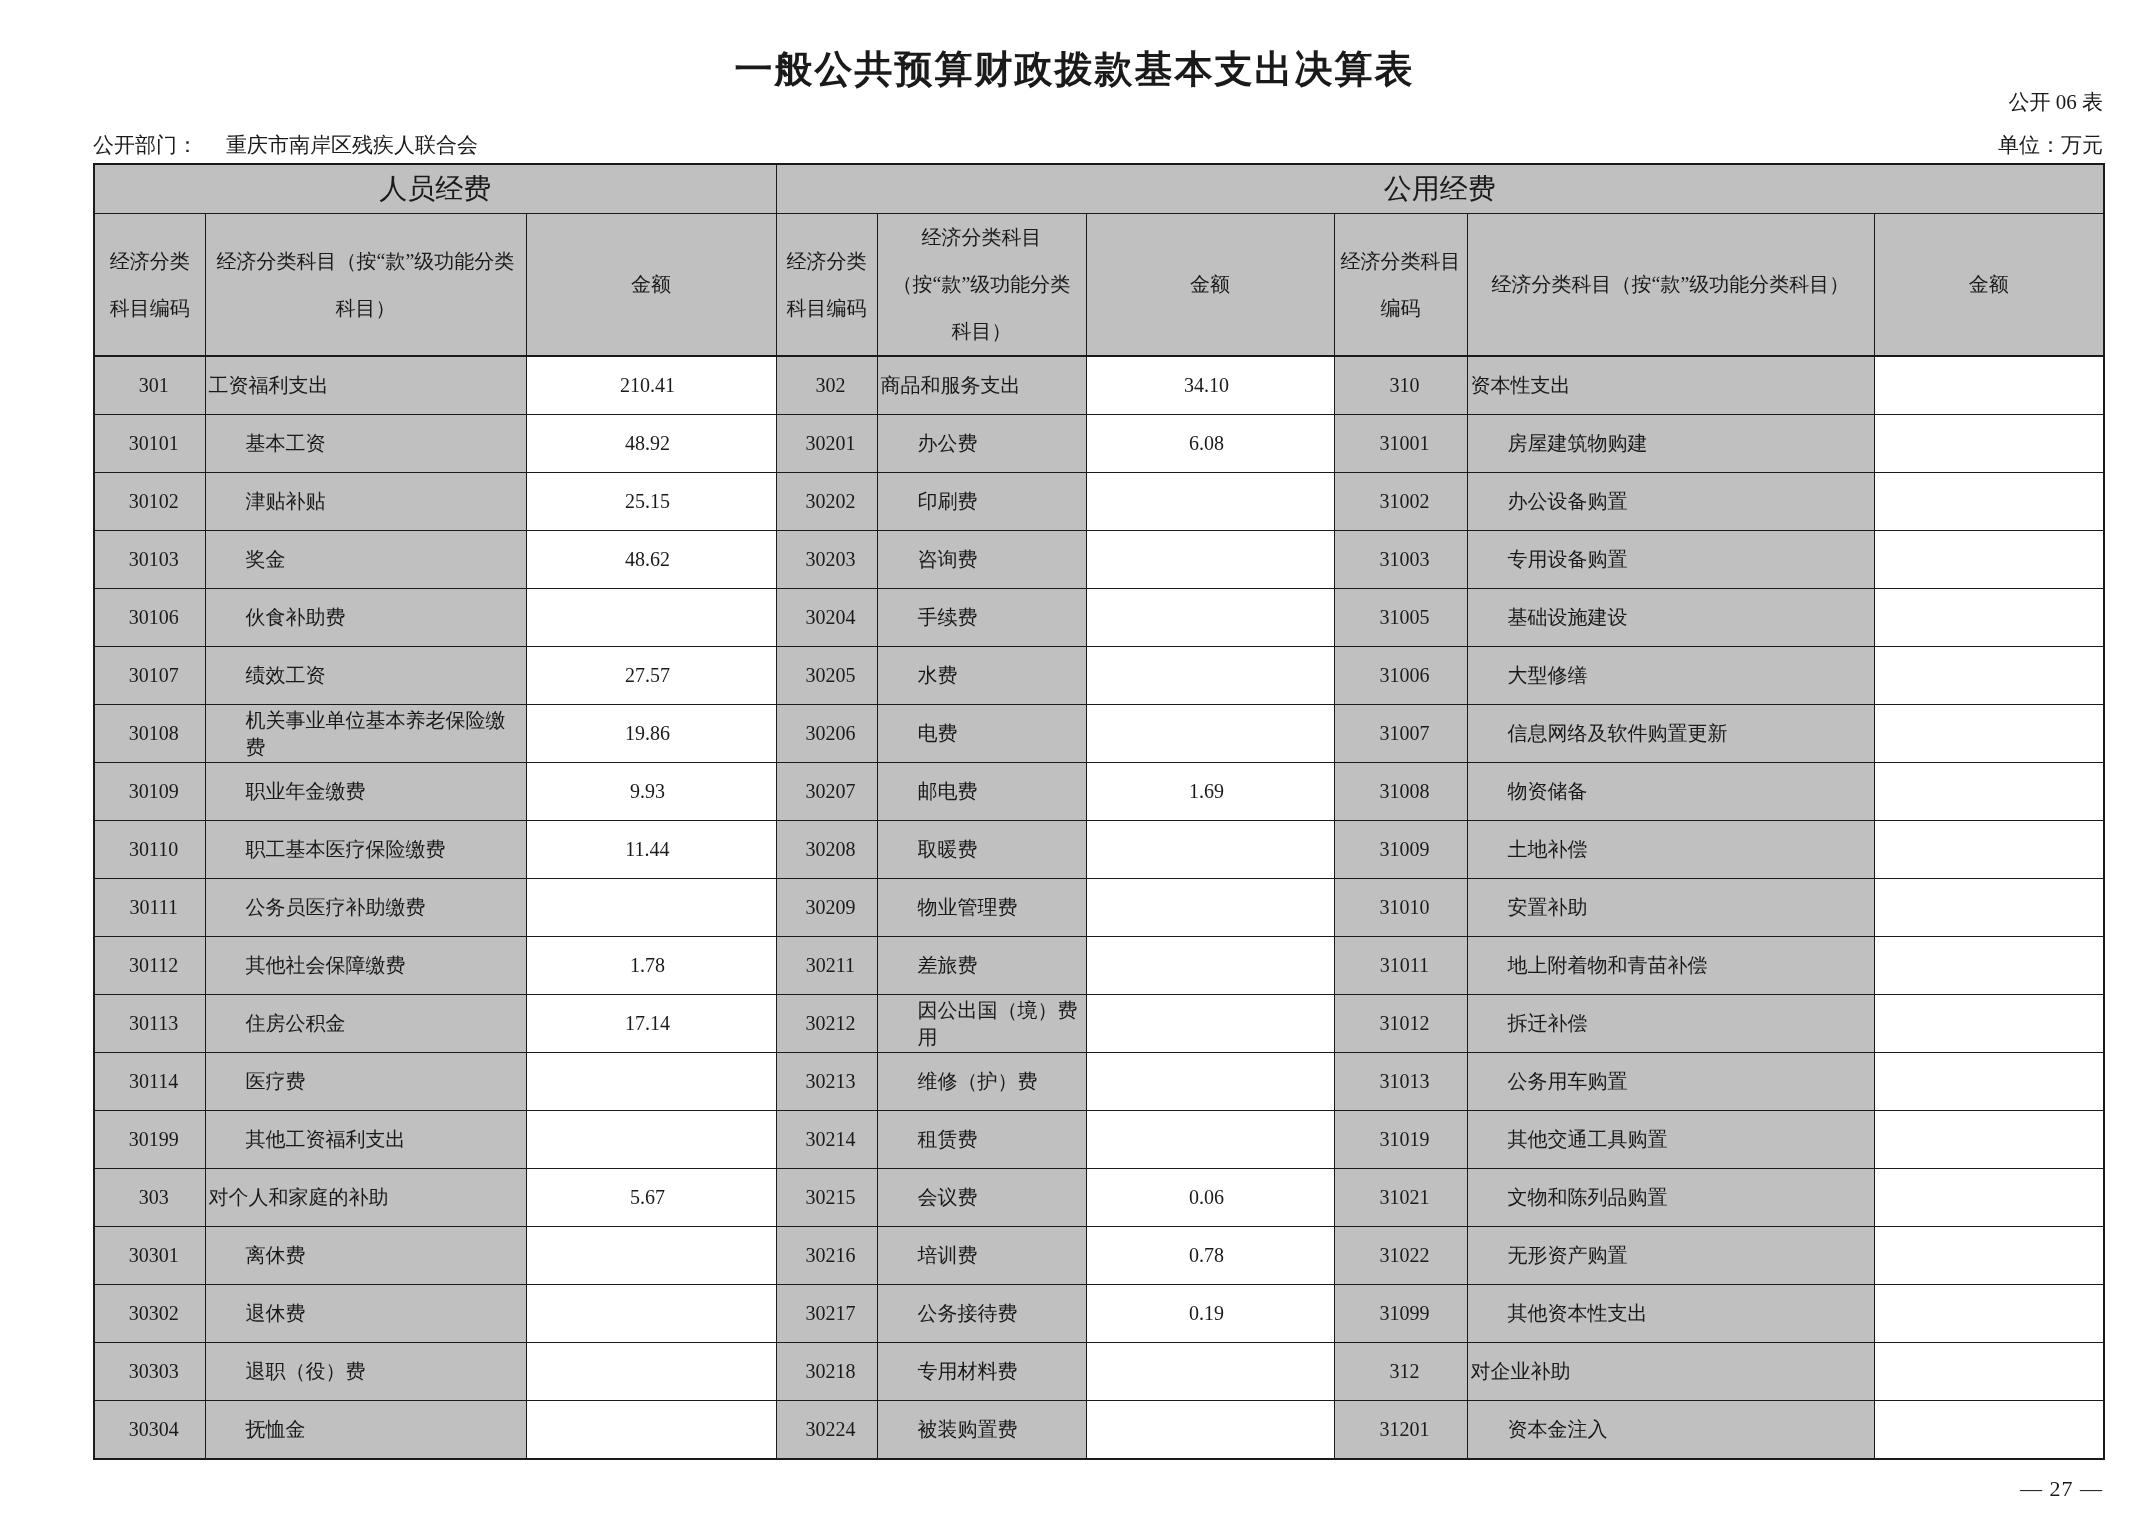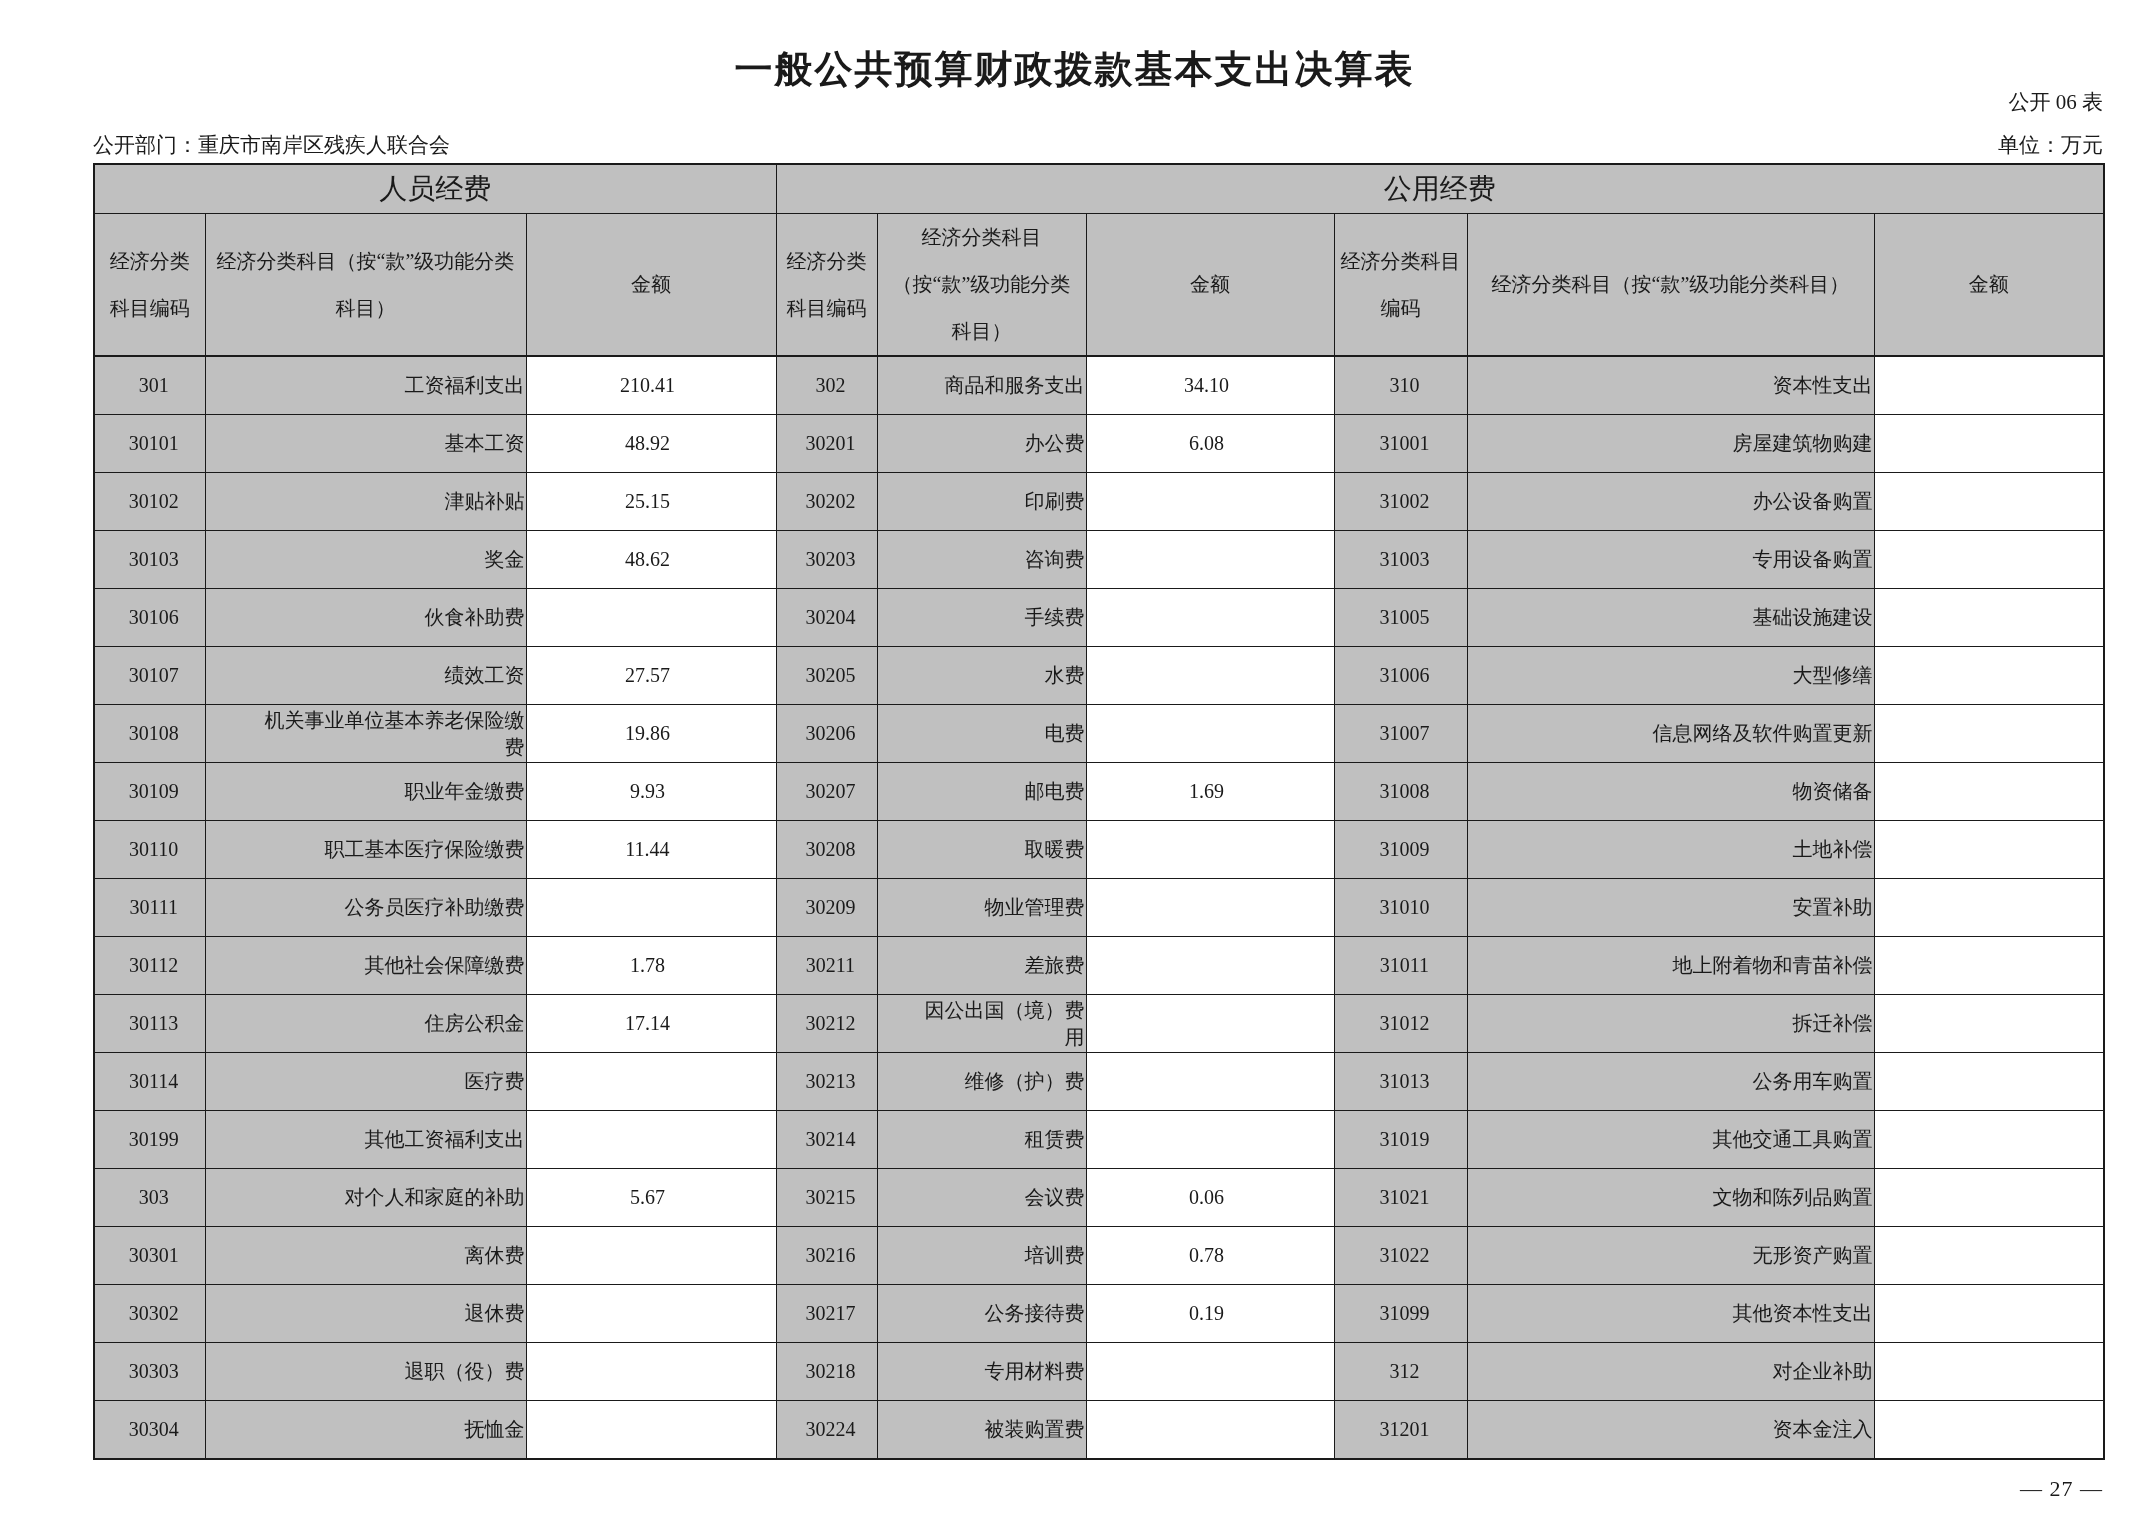--- a/index.html
+++ b/index.html
@@ -16,21 +16,21 @@
     letter-spacing:2px;
   }
   .table-no{
     position:absolute;top:88px;right:46px;
     font-size:21px;
   }
   .meta-line{
     position:absolute;top:131px;left:93px;right:46px;
     font-size:21px;
   }
-  .meta-line .dept-value{}
+  .meta-line .dept-value{margin-left:28px;}
   .meta-line .unit{float:right;}
   table.budget{
     position:absolute;top:163px;left:93px;
     border-collapse:collapse;
     table-layout:fixed;
     width:2010px;
     border:2px solid #1a1a1a;
     font-size:20px;
   }
   table.budget th, table.budget td{
@@ -47,21 +47,21 @@
   tr.header-row th{height:118px;line-height:2.35;font-size:20px;padding:0 6px;}
   tr.header-row{border-bottom:2px solid #1a1a1a;}
   tbody td{height:55px;}
   td.code{
     background:#c0c0c0;
     text-align:center;
     padding-left:9px;
   }
   td.subject{
     background:#c0c0c0;
-    text-align:right;
+    text-align:left;
     padding-left:3px;
   }
   td.subject.indent{padding-left:40px;}
   td.amount{
     background:#ffffff;
     text-align:center;
     padding-right:8px;
   }
   .page-number{
     position:absolute;top:1476px;right:46px;

